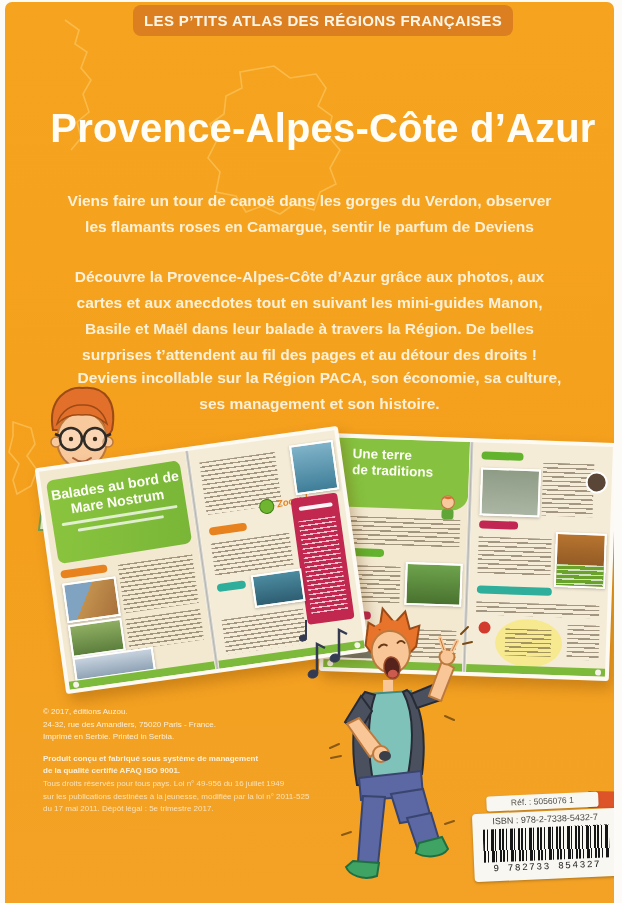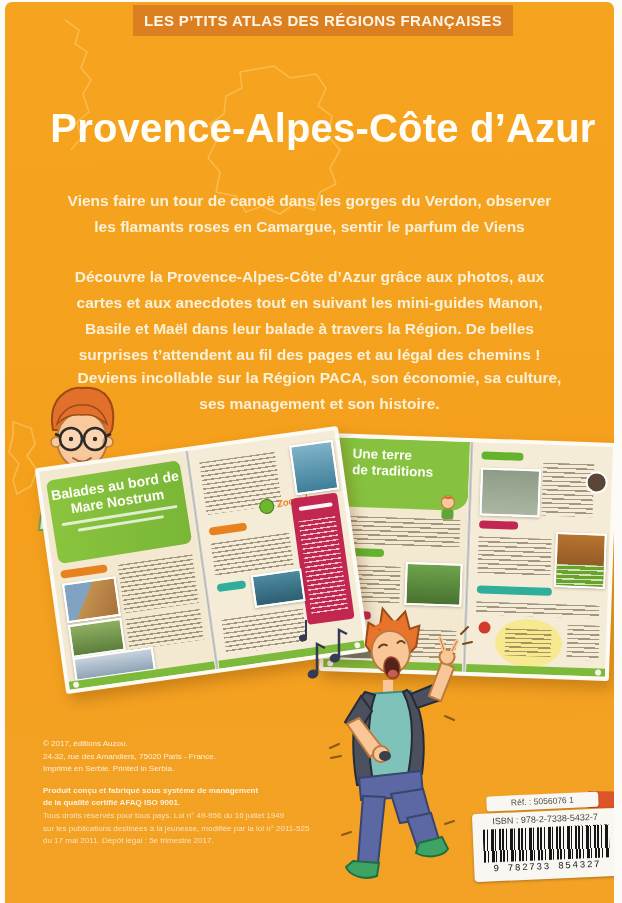--- a/index.html
+++ b/index.html
@@ -2,21 +2,21 @@
 <html><head>
 <meta charset="utf-8">
 <style>
   html,body{margin:0;padding:0;}
   body{width:622px;height:903px;font-family:"Liberation Sans",sans-serif;-webkit-font-smoothing:antialiased;}
   .scan{position:relative;width:622px;height:903px;background:#FCFBF8;overflow:hidden;}
   .cover{position:absolute;left:5px;top:2px;right:8px;bottom:0;border-radius:7px 7px 0 0;overflow:hidden;
          background:linear-gradient(178deg,#F6A41F 0%,#F4A01D 55%,#F3A226 100%);}
   .maps{position:absolute;left:0;top:0;pointer-events:none;}
   
-  .banner{position:absolute;left:128px;top:3px;width:380px;height:31px;background:#DB7F21;border-radius:0;
+  .banner{position:absolute;left:128px;top:3px;width:380px;height:31px;background:#DB7F21;border-radius:8px;
           color:#FDF6E7;font-weight:bold;font-size:15px;letter-spacing:.4px;text-align:center;line-height:31px;}
   
   .title{position:absolute;left:0;right:0;top:104px;text-align:center;color:#FFFDF6;
          font-size:40px;font-weight:bold;letter-spacing:.2px;margin-left:27px;}
   
   .para{position:absolute;left:0;right:0;text-align:center;color:#FBF0D8;font-weight:bold;
         font-size:15.5px;line-height:26px;}
   .para.p1{top:186px;} .para.p2{top:262px;} .para.p3{top:363px;padding-left:20px;}
   
   .spread{position:absolute;background:#FCFAF3;padding:4px;border-radius:3px;display:flex;
@@ -38,21 +38,21 @@
   .ls-header .t{font-size:14px;font-weight:bold;line-height:16px;}
   .subtx{height:3px;border-radius:2px;background:rgba(255,255,255,.75);margin:5px auto 0;}
   .redpanel{position:absolute;background:#C1274F;border-radius:4px;}
   .rs-header{position:absolute;left:0;top:0;width:100%;height:30%;background:#86C23F;border-radius:0 0 16px 0;
              color:#FDFDF6;padding:8px 0 0 16%;box-sizing:border-box;}
   .rs-header .t{font-size:13.5px;font-weight:bold;line-height:16px;}
   .badge-zoom{position:absolute;display:flex;align-items:center;gap:3px;transform:rotate(-5deg);}
   .badge-zoom .cham{width:13px;height:13px;border-radius:50%;background:#6FB52F;border:1.5px solid #3F7D18;}
   .badge-zoom .z{font-size:9.5px;font-weight:bold;color:#E8821E;font-style:italic;}
   
-  .legal{position:absolute;left:38px;top:736px;color:#FBEFD8;font-size:8px;line-height:12.6px;z-index:5;}
+  .legal{position:absolute;left:38px;top:704px;color:#FBEFD8;font-size:8px;line-height:12.6px;z-index:5;}
   .legal .bold{font-weight:bold;}
   .legal .blk{margin-bottom:9px;}
   .legal .faint{color:rgba(251,239,216,.82);}
   .website{font-weight:bold;font-size:10.5px;letter-spacing:.3px;margin-top:3px;}
   
   .sticker{position:absolute;left:468px;top:792px;width:146px;height:88px;transform:rotate(-2.5deg);z-index:6;}
   .red-tab{position:absolute;right:-6px;top:0;width:36px;height:17px;background:#DC5427;transform:rotate(4deg);border-radius:2px;}
   .ref-box{position:absolute;left:15px;top:0;width:112px;height:15px;background:#F9F7F2;border-radius:3px;
            box-shadow:0 1px 2px rgba(0,0,0,.25);font-size:8.5px;color:#54524B;text-align:center;line-height:15px;}
   .code-box{position:absolute;left:0;top:17px;width:146px;height:68px;background:#F9F7F2;border-radius:4px;
@@ -78,27 +78,27 @@
     </svg>
 
     <div class="banner">
       <span>LES P’TITS ATLAS DES RÉGIONS FRANÇAISES</span>
     </div>
 
     <div class="title">Provence-Alpes-Côte d’Azur</div>
 
     <div class="para p1">
       <div>Viens faire un tour de canoë dans les gorges du Verdon, observer</div>
-      <div>les flamants roses en Camargue, sentir le parfum de Viens</div>
+      <div>les flamants roses en Camargue, sentir le parfum de Deviens</div>
     </div>
     <div class="para p2">
       <div>Découvre la Provence-Alpes-Côte d’Azur grâce aux photos, aux</div>
       <div>cartes et aux anecdotes tout en suivant les mini-guides Manon,</div>
       <div>Basile et Maël dans leur balade à travers la Région. De belles</div>
-      <div>surprises t’attendent au fil des pages et au légal des chemins !</div>
+      <div>surprises t’attendent au fil des pages et au détour des droits !</div>
     </div>
     <div class="para p3">
       <div>Deviens incollable sur la Région PACA, son économie, sa culture,</div>
       <div>ses management et son histoire.</div>
     </div>
 
     <svg class="char" style="left:16px;top:378px;z-index:1" width="122" height="156" viewBox="0 0 122 156">
       <path d="M32 50 C26 18 48 6 61 8 C86 5 96 24 91 50 L85 60 C84 40 77 32 69 35 C55 28 43 33 39 50 Z" fill="#E2702B" stroke="#9C4B16" stroke-width="2"></path>
       <ellipse cx="61" cy="60" rx="25" ry="28" fill="#F8C99C" stroke="#BD7A3E" stroke-width="2"></ellipse>
       <circle cx="35" cy="62" r="5" fill="#F8C99C" stroke="#BD7A3E" stroke-width="1.5"></circle>

